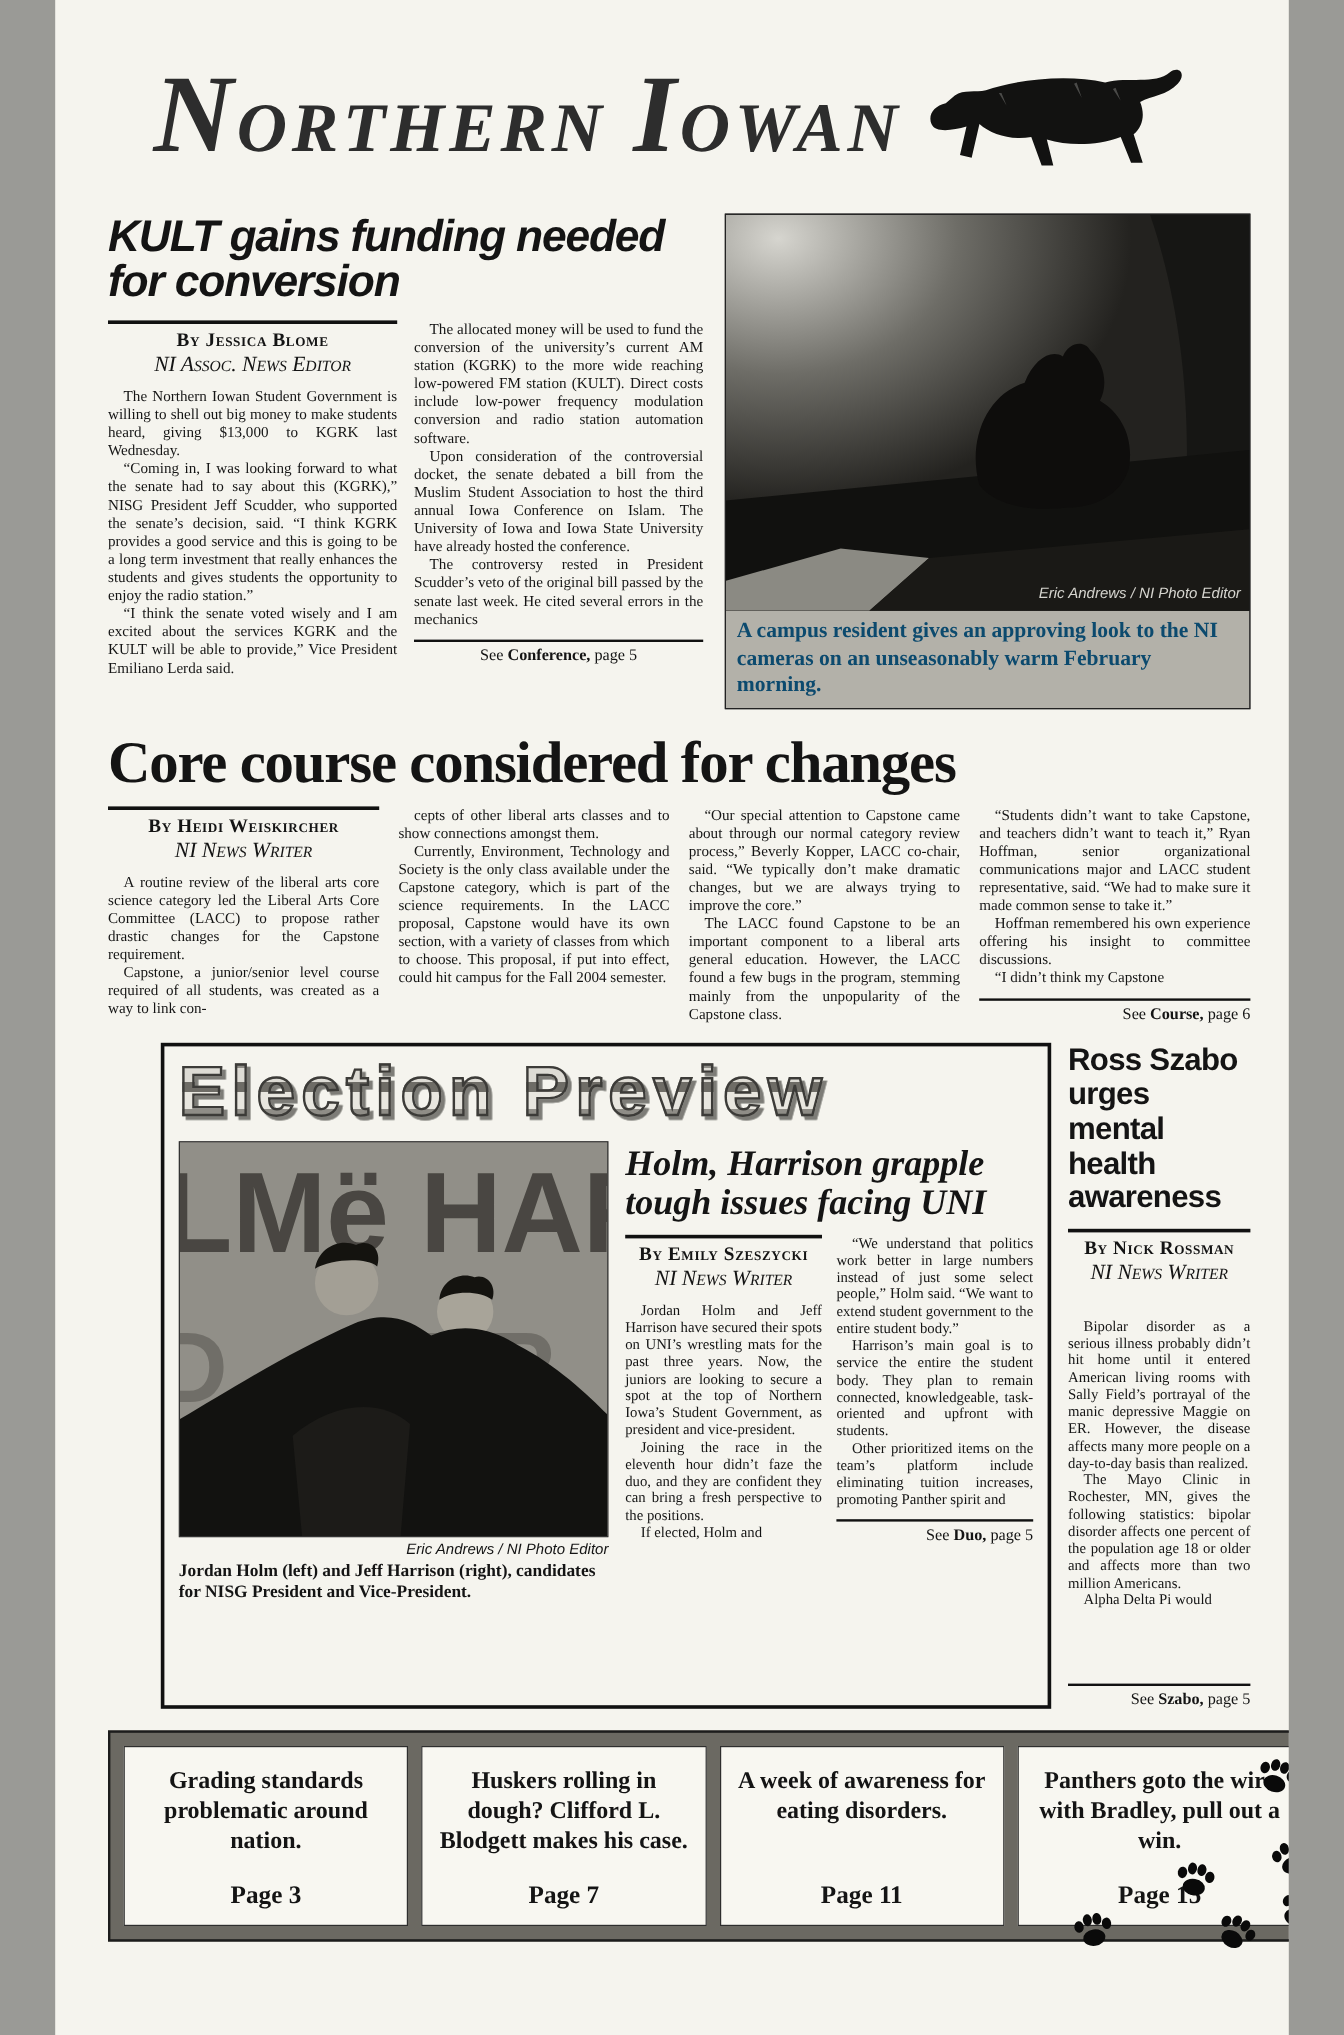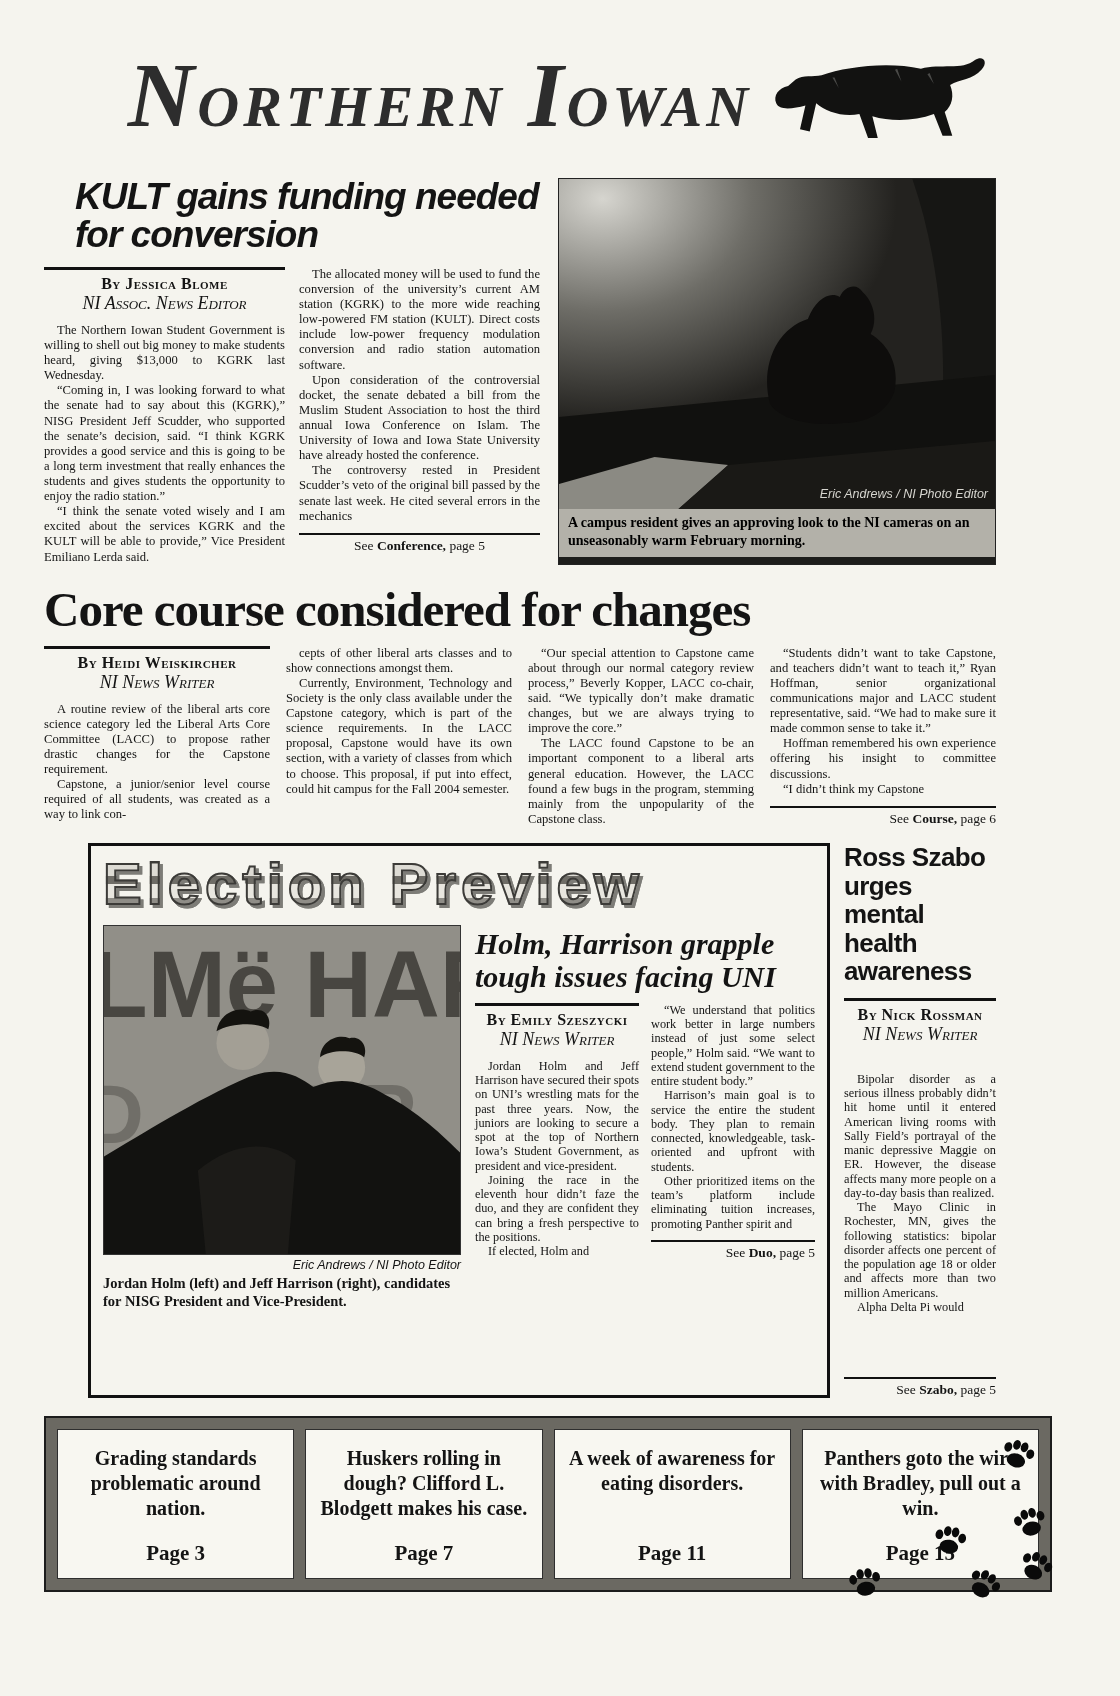--- a/index.html
+++ b/index.html
@@ -1,18 +1,18 @@
 <!DOCTYPE html>
 <html><head>
 <meta charset="utf-8">
 <style>
   * { box-sizing: border-box; }
   body { margin:0; background:#9a9a96; }
   .page {
-    width:1120px; min-height:1696px; margin:0 auto; background:#f5f4ee;
+    width:1028px; min-height:1696px; margin:0 auto; background:#f5f4ee;
     padding:26px 40px 40px 44px; font-family:"Liberation Serif", serif; color:#141414;
     position:relative; overflow:hidden;
   }
   
   .masthead { display:flex; align-items:center; justify-content:center; gap:14px; height:138px; }
   .mast-title { font-style:italic; font-weight:bold; color:#2d2d2d; white-space:nowrap; letter-spacing:3px; line-height:1; }
   .mast-cap { font-size:92px; }
   .mast-rest { font-size:58px; letter-spacing:4px; }
   .mast-space { display:inline-block; width:22px; }
   .panther { width:230px; height:108px; margin-top:8px; }
@@ -32,28 +32,28 @@
   .byline-name { font-variant:small-caps; font-weight:bold; font-size:16px; letter-spacing:.5px; }
   .byline-title { font-variant:small-caps; font-style:italic; font-size:18px; }
   p.body { margin:0; font-size:12.6px; line-height:1.2; text-align:justify; text-indent:13px; }
   .jump { border-top:2px solid #111; margin-top:9px; padding-top:3px; font-size:13.5px; }
   .jump.center { text-align:center; }
   .jump.right { text-align:right; }
   
   .top-section { display:flex; gap:18px; margin-top:14px; width:952px; }
   .kult { width:496px; }
   .kult-headline { font-family:"Liberation Sans", sans-serif; font-weight:bold; font-style:italic;
-    font-size:37px; line-height:1.04; letter-spacing:-1px; width:470px;margin-left:31px; }
+    font-size:37px; line-height:1.04; letter-spacing:-1px; width:470px; }
   .kult-cols { display:flex; gap:14px; margin-top:12px; }
   .kcol { width:241px; }
   .photo-fig { width:438px; border:1px solid #222; background:#1d1d1b; position:relative; }
   .photo-fig svg { display:block; width:100%; height:330px; }
   .photo-credit { position:absolute; right:7px; top:308px; color:#d6d5cf; font-style:italic;
     font-family:"Liberation Sans", sans-serif; font-size:12.5px; }
-  .photo-caption { background:#b3b1a9; color:#000000; font-weight:bold; font-size:14px;
+  .photo-caption { background:#b3b1a9; color:#0c4a6e; font-weight:bold; font-size:18px;
     line-height:1.25; padding:5px 9px 8px; }
   
   .core-headline { font-weight:bold; font-size:49px; letter-spacing:-1px; margin:16px 0 8px; width:952px; }
   .core-cols { display:flex; gap:16px; width:952px; }
   .ccol { flex:1; }
   
   .mid-section { display:flex; gap:14px; margin-top:16px; width:952px; align-items:stretch;padding-left:44px; }
   .election-box { border:3px solid #111; width:742px; min-height:555px; padding:8px 12px 12px; }
   .banner-text {
     font-family:"Liberation Sans", sans-serif; font-weight:bold; font-size:58px; letter-spacing:5px;

